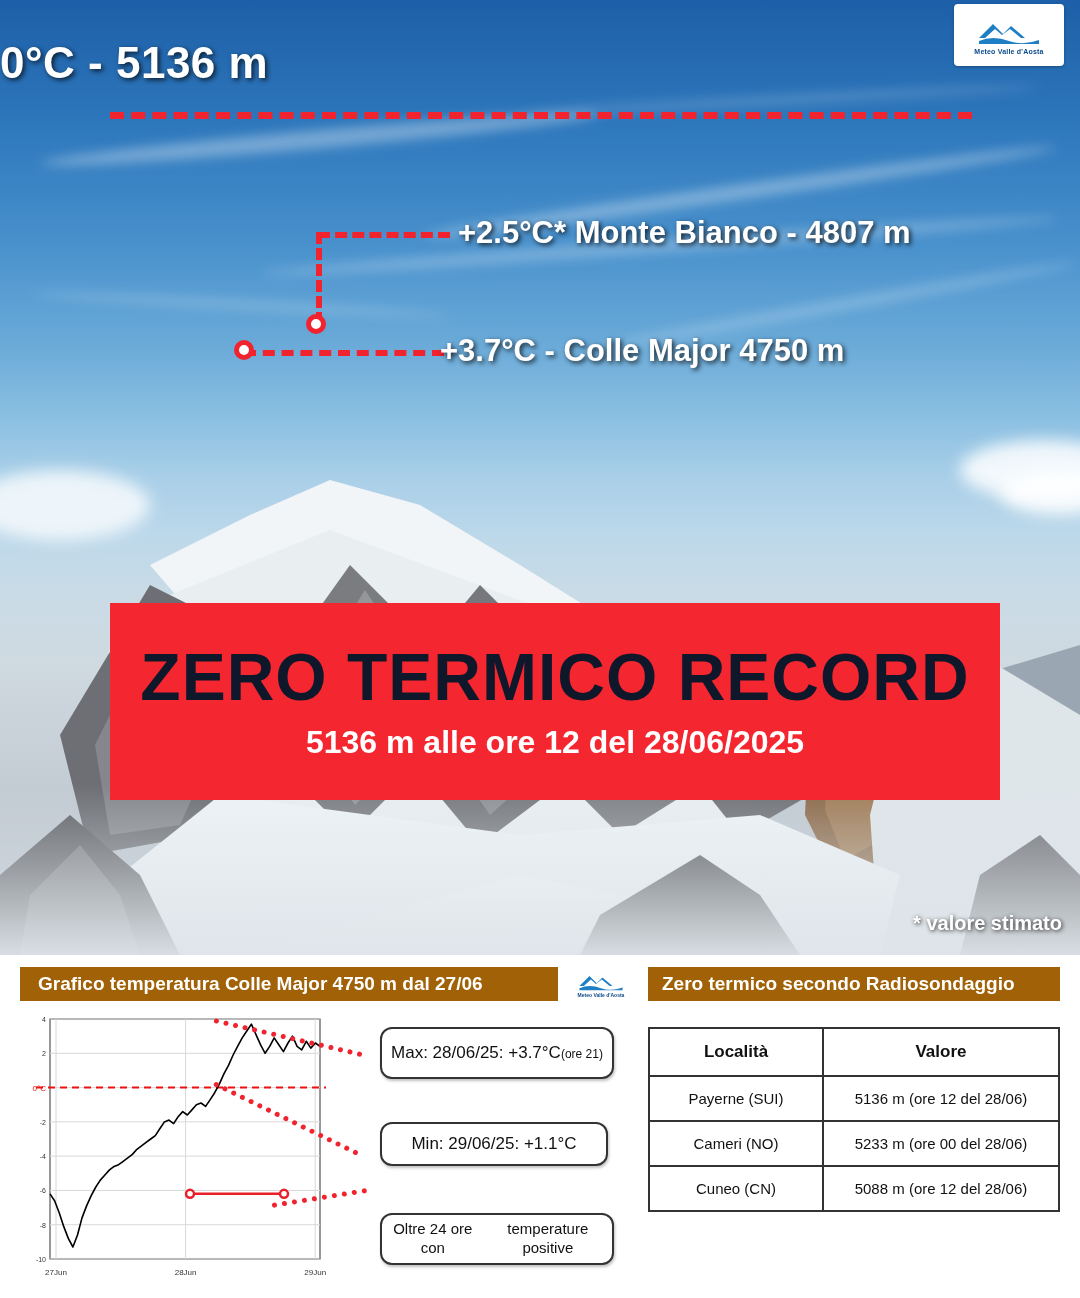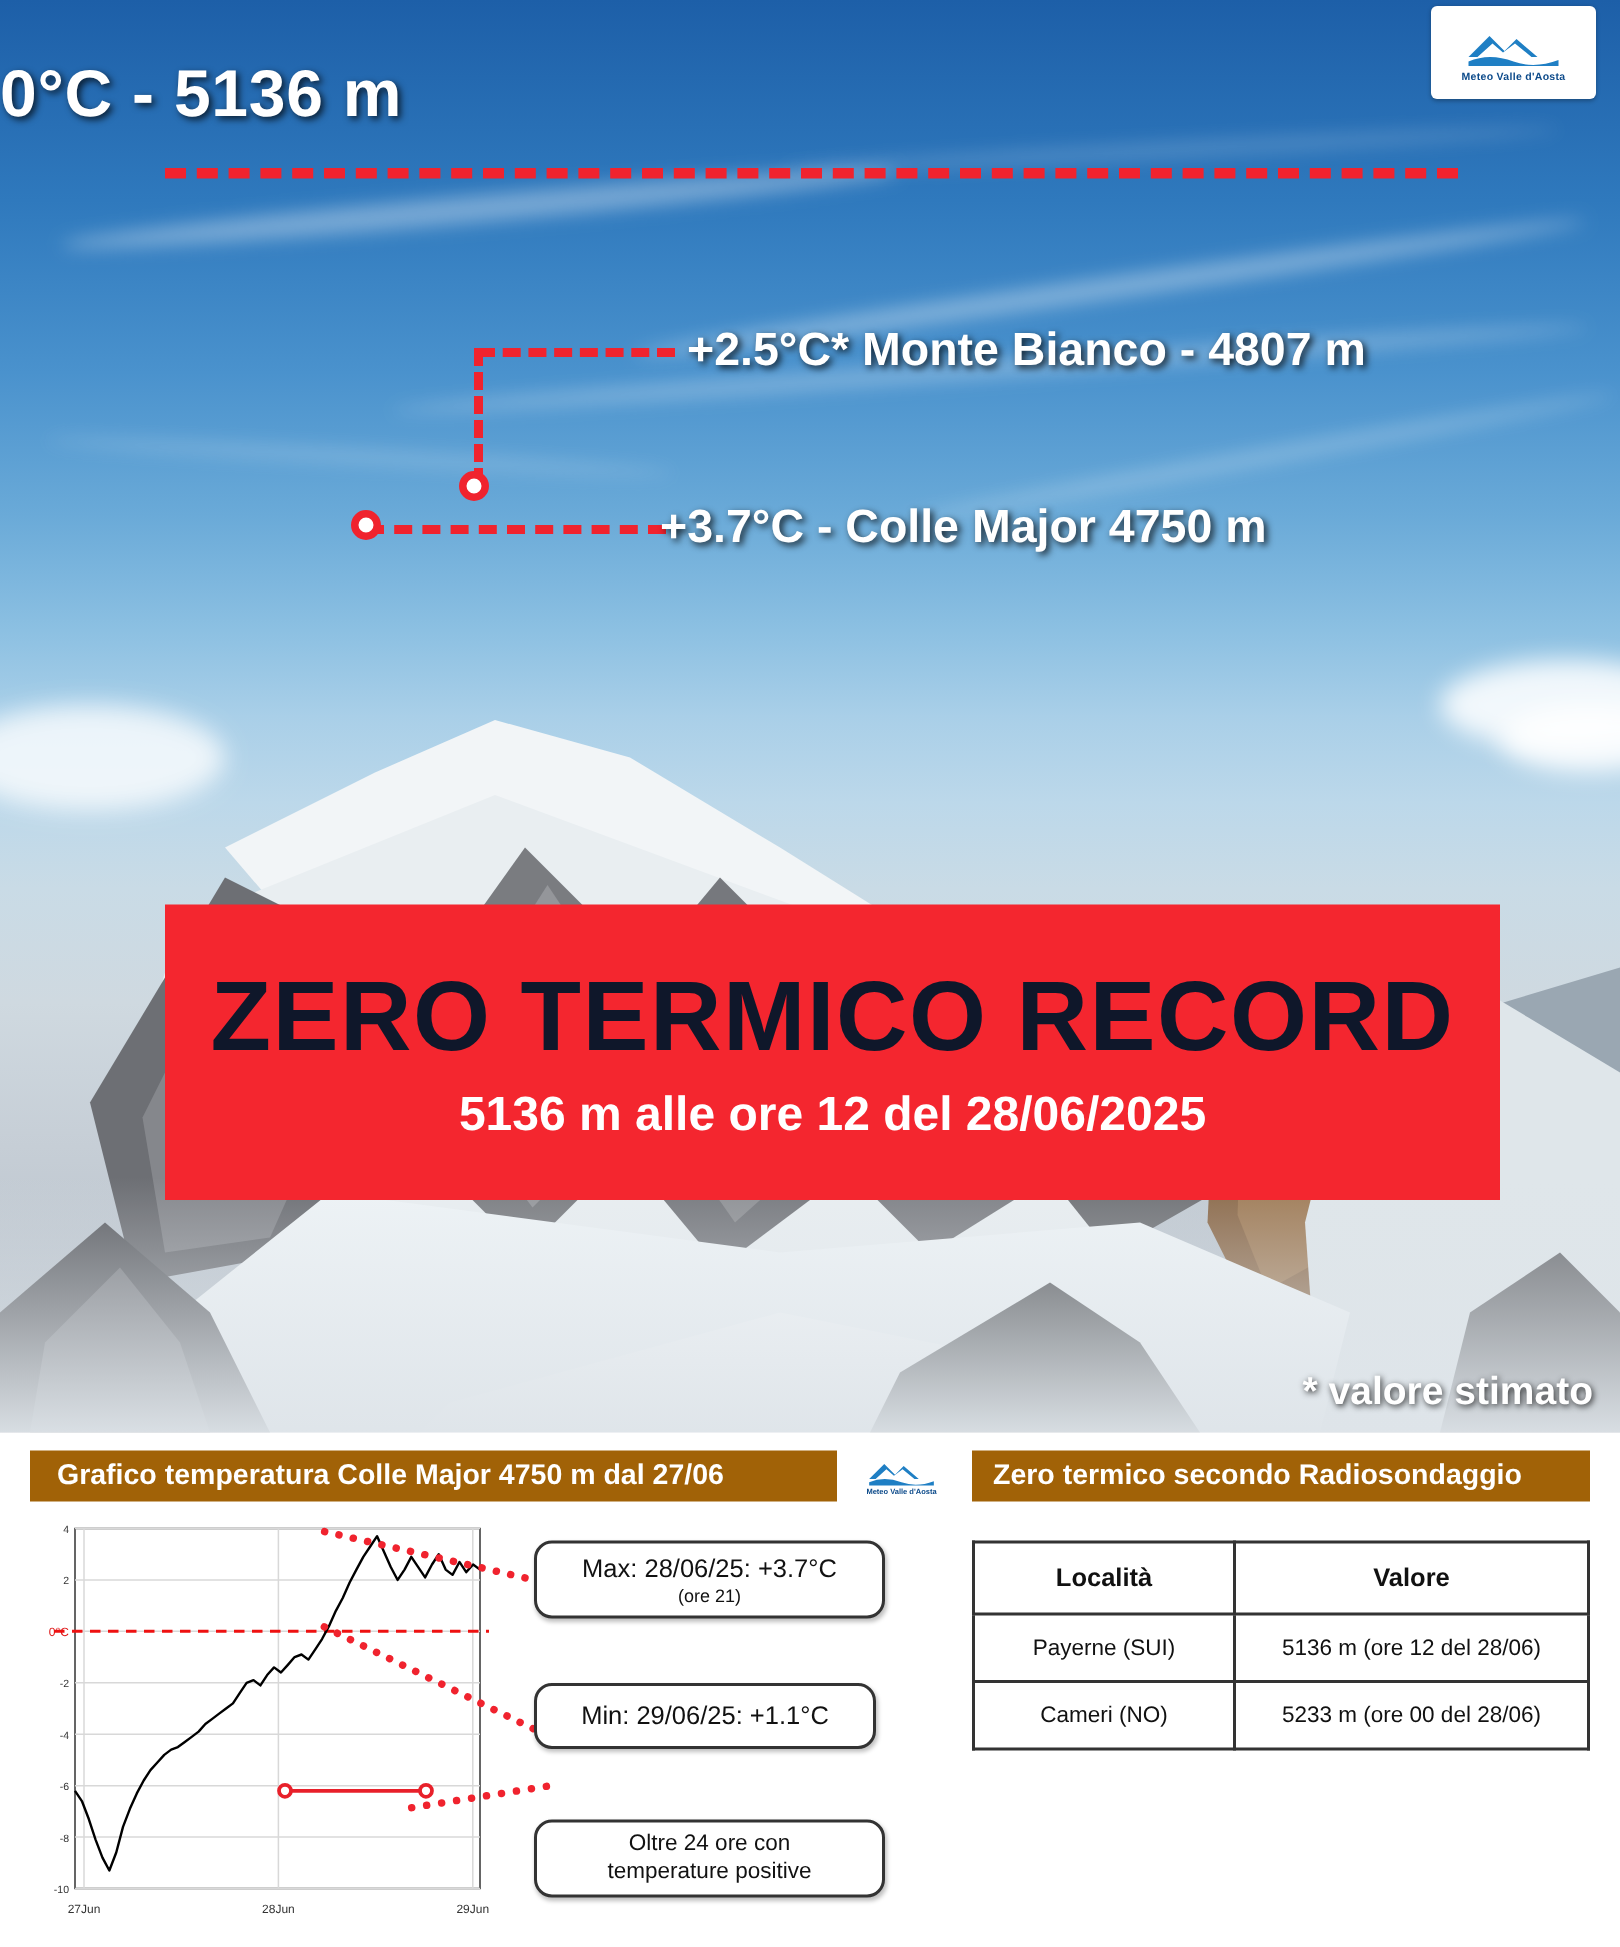--- a/index.html
+++ b/index.html
@@ -170,21 +170,21 @@
     font-size: 32px;
     font-weight: bold;
     margin-top: 14px;
     line-height: 1.05;
   }
 
   .footnote-photo {
     position: absolute;
     right: 18px; top: 912px;
     color: #ffffff;
-    font-size: 26px;
+    font-size: 20px;
     font-weight: bold;
     text-shadow: 1px 1px 4px rgba(0,0,0,.8);
   }
 
   
   .bottom {
     position: absolute;
     left: 0; top: 955px;
     width: 1080px; height: 343px;
     background: #ffffff;
@@ -230,25 +230,25 @@
 
   
   .bubble {
     position: absolute;
     border: 2px solid #333333;
     border-radius: 12px;
     background: #ffffff;
     color: #111;
     text-align: center;
     display: flex;
-    flex-direction: column;
     align-items: center;
     justify-content: center;
     box-sizing: border-box;
     box-shadow: 1px 2px 3px rgba(0,0,0,.25);
+    margin-left: 24px;
   }
   .b1 { left: 356px; top: 72px;  width: 234px; height: 52px; font-size: 17px; }
   .b1 .sub { font-size: 12px; margin-top: 1px; }
   .b2 { left: 356px; top: 167px; width: 228px; height: 44px; font-size: 17px; }
   .b3 { left: 356px; top: 258px; width: 234px; height: 52px; font-size: 15px; line-height: 1.25; }
 
   .dotline {
     position: absolute;
     height: 0;
     border-top: 5px dotted #f0232e;
@@ -429,15 +429,19 @@
     </thead>
     <tbody>
       <tr>
         <td class="loc">Payerne (SUI)</td>
         <td>5136 m (ore 12 del 28/06)</td>
       </tr>
       <tr>
         <td class="loc">Cameri (NO)</td>
         <td>5233 m (ore 00 del 28/06)</td>
       </tr>
+      <tr>
+        <td class="loc">Cuneo  (CN)</td>
+        <td>5088 m (ore 12 del 28/06)</td>
+      </tr>
     </tbody>
   </table>
 </div>
 
 </body></html>

